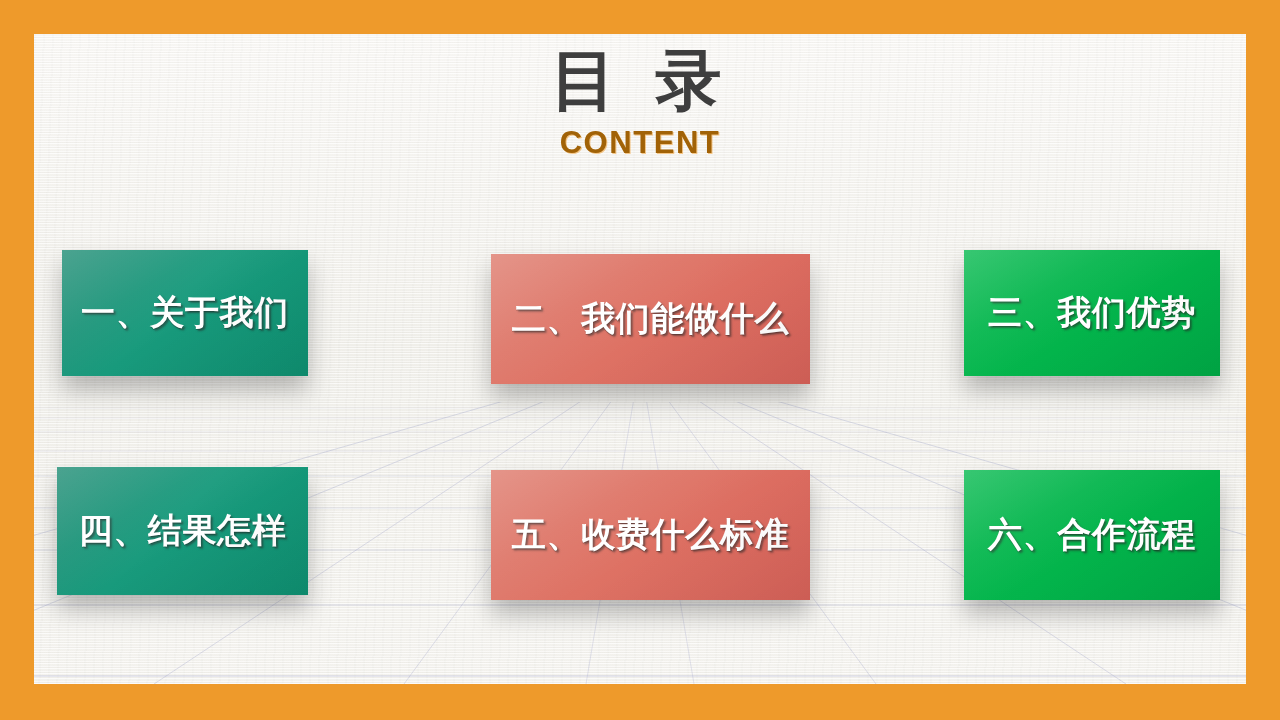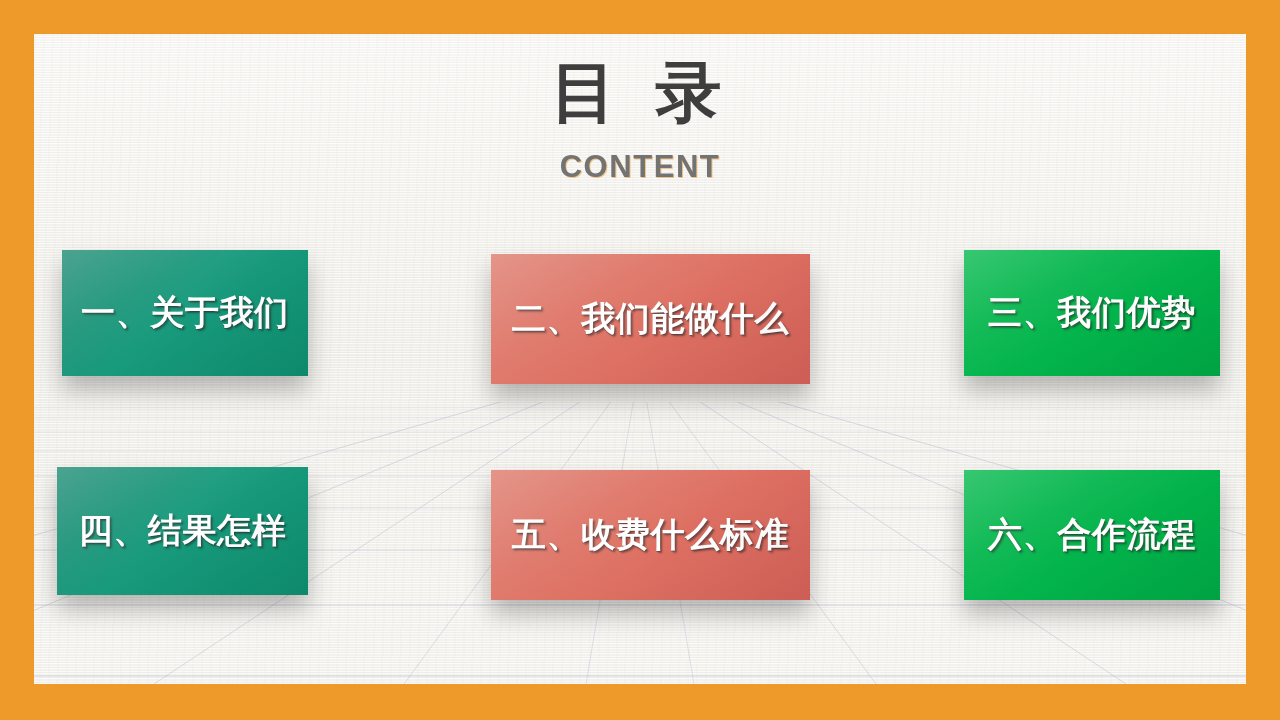--- a/index.html
+++ b/index.html
@@ -83,35 +83,35 @@
   
   #header {
     position: absolute;
     left: 0;
     top: 0;
     width: 1212px;
     text-align: center;
     z-index: 5;
   }
   #title {
-    margin: 16px;
+    margin: 4px;
     padding-top: 8px;
     font-size: 66px;
     line-height: 1.05;
     font-weight: bold;
     color: #3E3E3E;
     letter-spacing: 0.12em;
     font-family: "DejaVu Sans", "Liberation Sans", sans-serif;
   }
   #subtitle {
     margin: 0;
     padding-top: 6px;
     font-size: 31px;
     font-weight: bold;
-    color: #737373;
+    color: #a16207;
     letter-spacing: 0.05em;
     text-shadow: 1px 1px 0 rgba(238,154,43,.55);
     font-family: "Liberation Sans", sans-serif;
   }
 
   
   .card {
     position: absolute;
     z-index: 6;
     display: flex;

